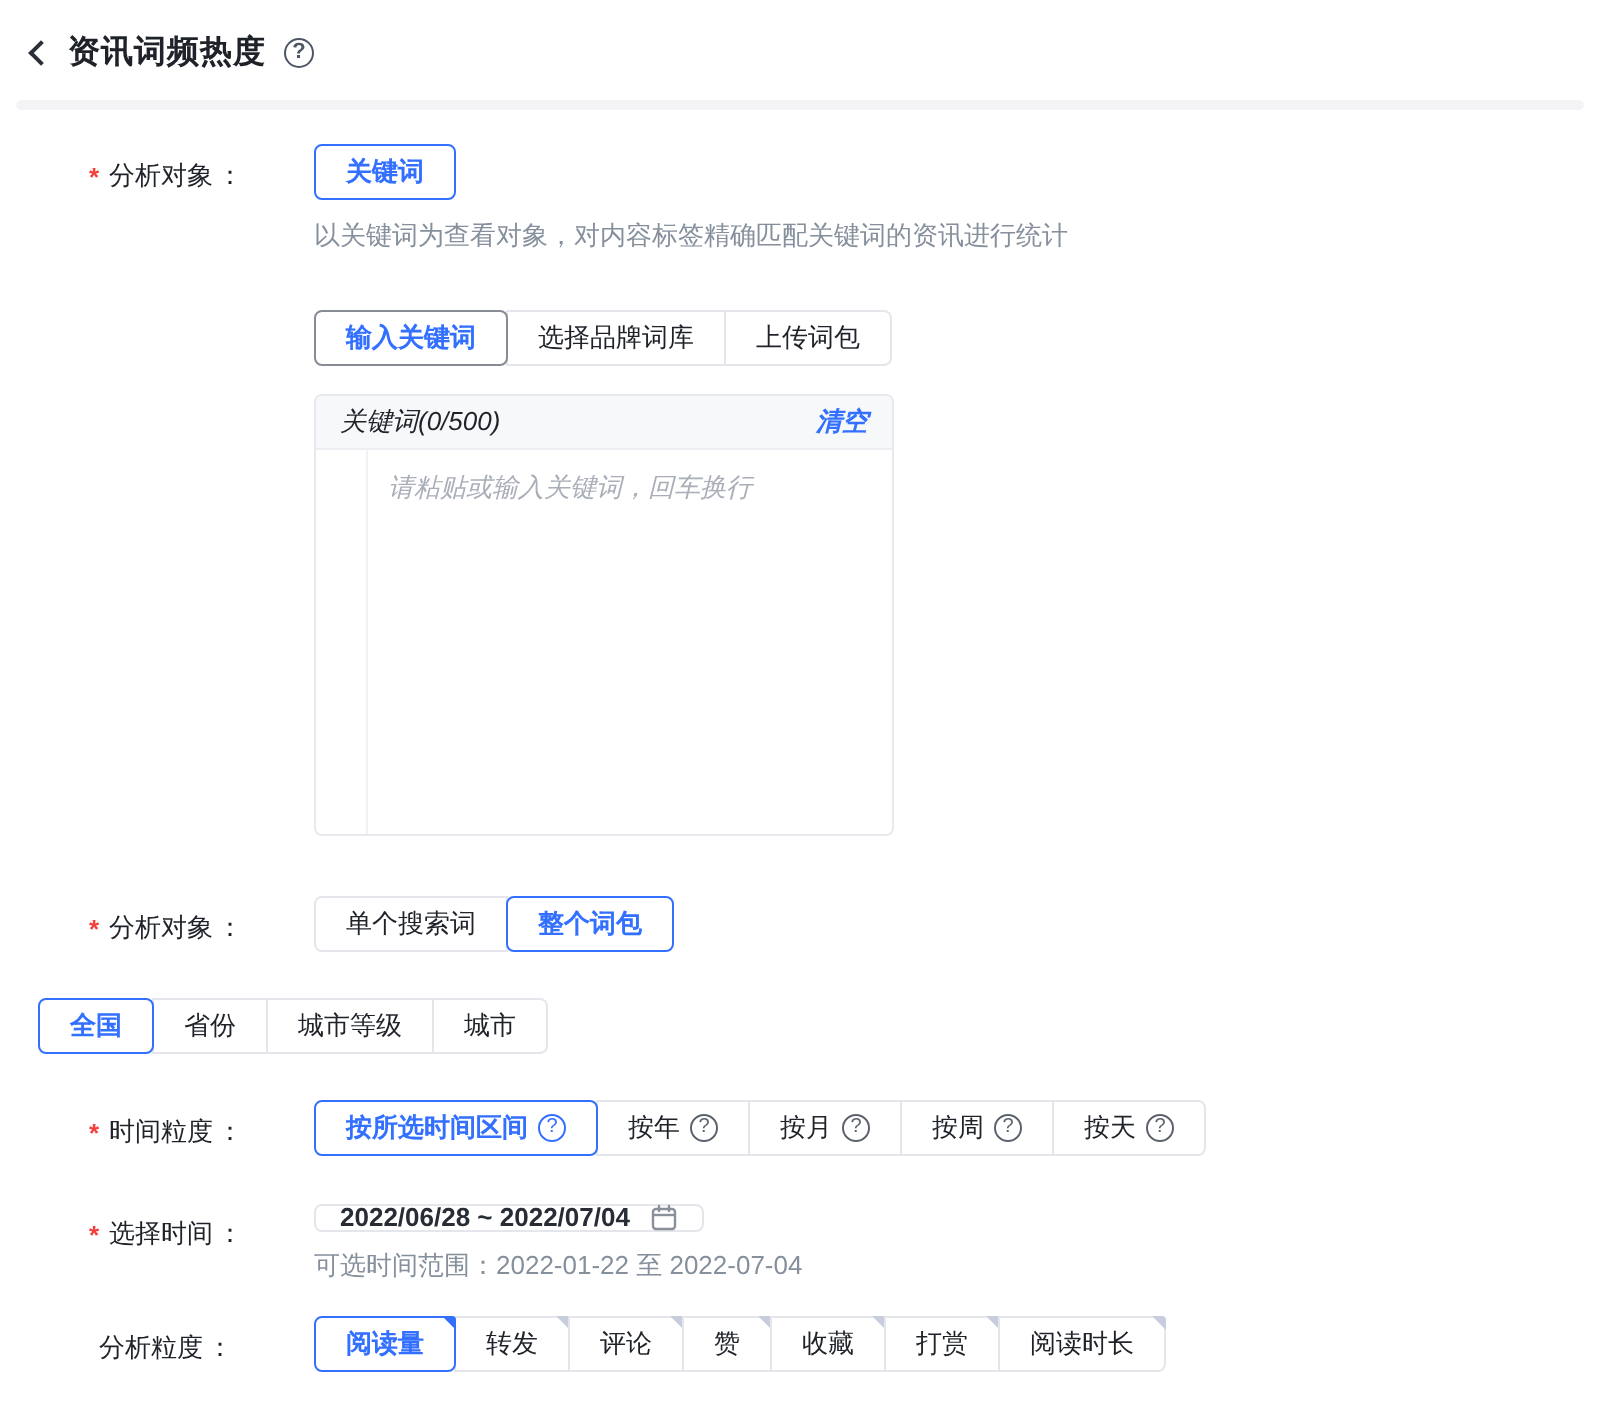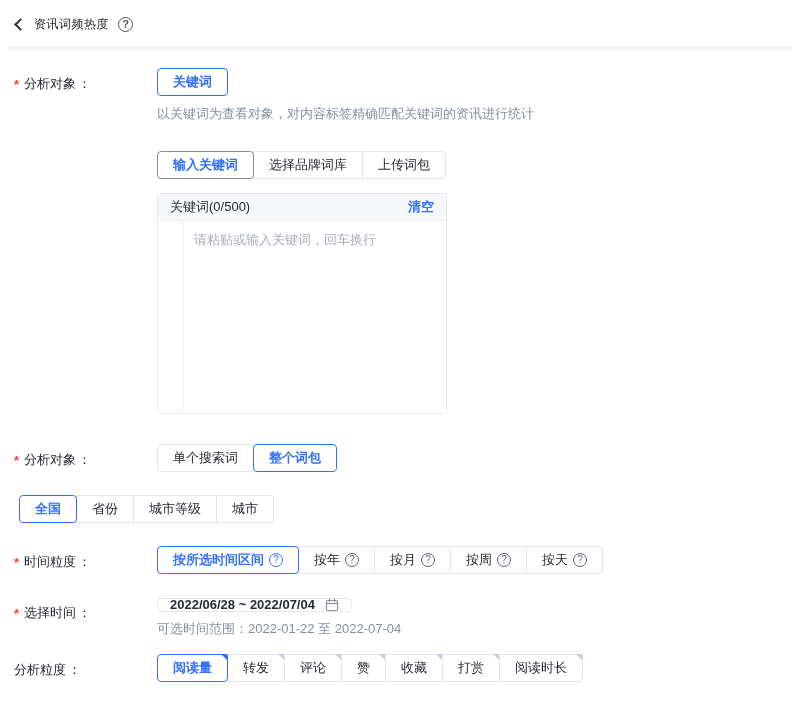--- a/index.html
+++ b/index.html
@@ -15,32 +15,32 @@
   body{
     width:800px;height:703px;overflow:hidden;
     font-family:"Liberation Sans","DejaVu Sans",sans-serif;
     font-size:13px;color:var(--text);
   }
   .page{padding:16px 0 0 14px;}
   
   .page-header{display:flex;align-items:center;gap:9px;}
   .back-chev{width:9px;height:9px;border-left:2px solid #2a2f38;border-bottom:2px solid #2a2f38;
     transform:rotate(45deg);display:inline-block;margin-left:2px;cursor:pointer;}
-  .page-title{font-size:12px;font-weight:400;color:var(--text);letter-spacing:.5px;}
+  .page-title{font-size:16px;font-weight:700;color:var(--text);letter-spacing:.5px;}
   .qicon{display:inline-flex;align-items:center;justify-content:center;
     width:14px;height:14px;min-width:14px;border:1px solid currentColor;border-radius:50%;
     font-size:10px;line-height:1;font-weight:600;}
   .qicon::before{content:"?";}
   .title-help{color:#4e5665;width:15px;height:15px;min-width:15px;font-size:11px;}
   .divider{height:5px;background:#f4f4f6;border-radius:3px;margin:13px 8px 0 -6px;}
   
   .form{margin-top:17px;}
   .form-row{display:flex;align-items:flex-start;margin-bottom:23px;}
   .row-label{width:138px;min-width:138px;text-align:right;padding-top:7px;color:var(--text);
-    display:flex;justify-content:flex-start;align-items:center;gap:4px;}
+    display:flex;justify-content:center;align-items:center;gap:4px;}
   .row-label::after{content:"：";margin-left:-2px;}
   .row-label .asterisk{color:var(--required);font-weight:700;margin-right:1px;}
   .asterisk::before{content:"*";}
   .label-help{color:#5c636e;}
   .row-content{margin-left:5px;}
   
   .opt-group{display:flex;}
   .opt{height:28px;display:inline-flex;align-items:center;padding:0 15px;
     border:1px solid var(--border);background:#fff;color:var(--text);
     margin-left:-1px;position:relative;cursor:pointer;white-space:nowrap;gap:5px;}
@@ -53,21 +53,21 @@
   
   .opt.tab-selected{border:1px solid #868b94;color:var(--accent);font-weight:700;border-radius:4px;z-index:2;}
   
   .corner-badge{position:absolute;top:-1px;right:-1px;width:0;height:0;
     border-top:7px solid #c7cddd;border-left:7px solid transparent;border-top-right-radius:2px;}
   .opt.selected .corner-badge{border-top-color:var(--accent);}
   
   .description{color:var(--secondary);margin-top:9px;}
   .tabs-group{margin-top:28px;}
   
-  .kbox{width:290px;margin-top:14px;border:1px solid #e8e9ef;border-radius:4px;overflow:hidden;}
+  .kbox{width:290px;margin-top:14px;border:1px solid #e8e9ef;border-radius:4px;overflow:hidden;font-style:italic;}
   .kbox-header{display:flex;justify-content:space-between;align-items:center;
     height:27px;padding:0 12px;background:#f7f8fa;border-bottom:1px solid #ededf2;}
   .kbox-title{color:var(--text);}
   .kbox-clear{color:var(--accent);font-weight:700;cursor:pointer;}
   .kbox-body{display:flex;height:192px;background:#fff;}
   .kbox-gutter{width:26px;border-right:1px solid #f1f2f6;}
   .kbox-input{flex:1;padding:10px 10px;color:var(--placeholder);}
   
   .date-input{display:inline-flex;align-items:center;gap:10px;height:14px;padding:0 12px;
     border:1px solid var(--border);border-radius:4px;cursor:pointer;}

